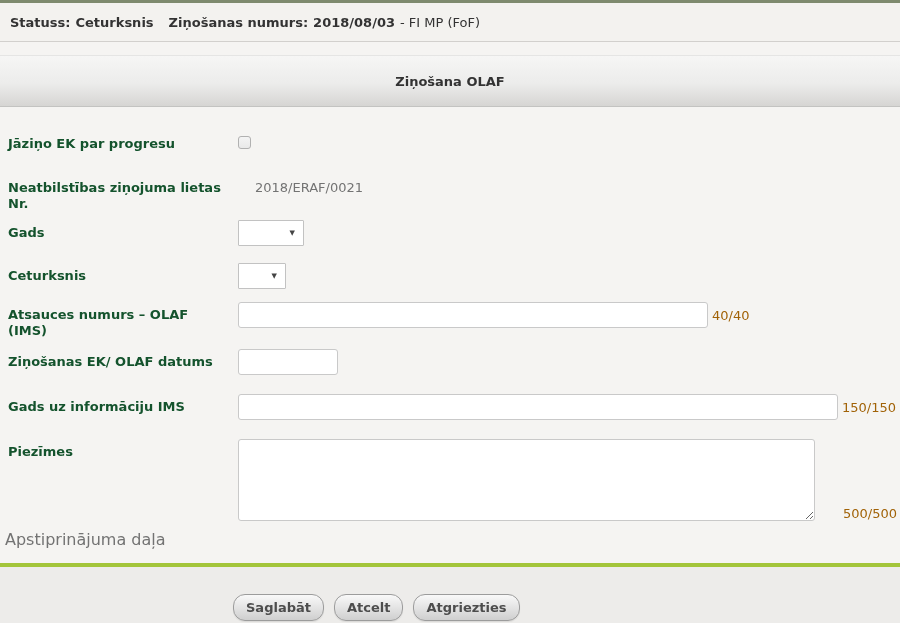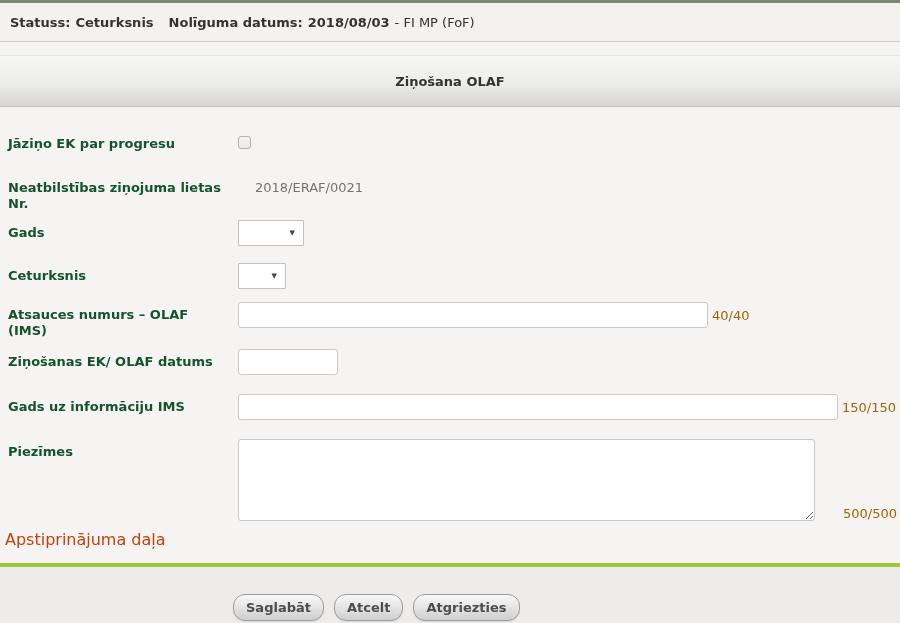--- a/index.html
+++ b/index.html
@@ -95,21 +95,21 @@
     font: inherit;
     color: #333;
     resize: both;
   }
   .counter { margin-left: 4px; line-height: 27px; color: #a16207; }
   .counter-bottom { line-height: 15px; margin-left: 2px; align-self: flex-end; }
   .notes-field { display: flex; align-items: flex-end; gap: 26px; }
   .confirm-heading {
     padding: 7px 0 0 5px;
     font-size: 16px;
-    color: #c2410c;
+    color: #737373;
     line-height: 20px;
   }
   .divider { margin-top: 13px; height: 4px; background: #a3c53a; }
   .footer {
     height: 62px;
     background: #edecea;
     padding: 27px 0 0 233px;
     display: flex;
     gap: 10px;
   }
@@ -139,21 +139,21 @@
 </head>
 <body>
 
 <div class="page">
 
   <div class="top-accent"></div>
 
   <div class="status-bar">
     <span class="b">Statuss:</span>
     <span class="b sv">Ceturksnis</span>
-    <span class="b al">Nolīguma datums:</span>
+    <span class="b al">Ziņošanas numurs:</span>
     <span class="b sv">2018/08/03</span>
     <span class="suffix">- FI MP (FoF)</span>
   </div>
 
   <div class="gap"></div>
 
   <div class="band">
     <span>Ziņošana OLAF</span>
   </div>
 

